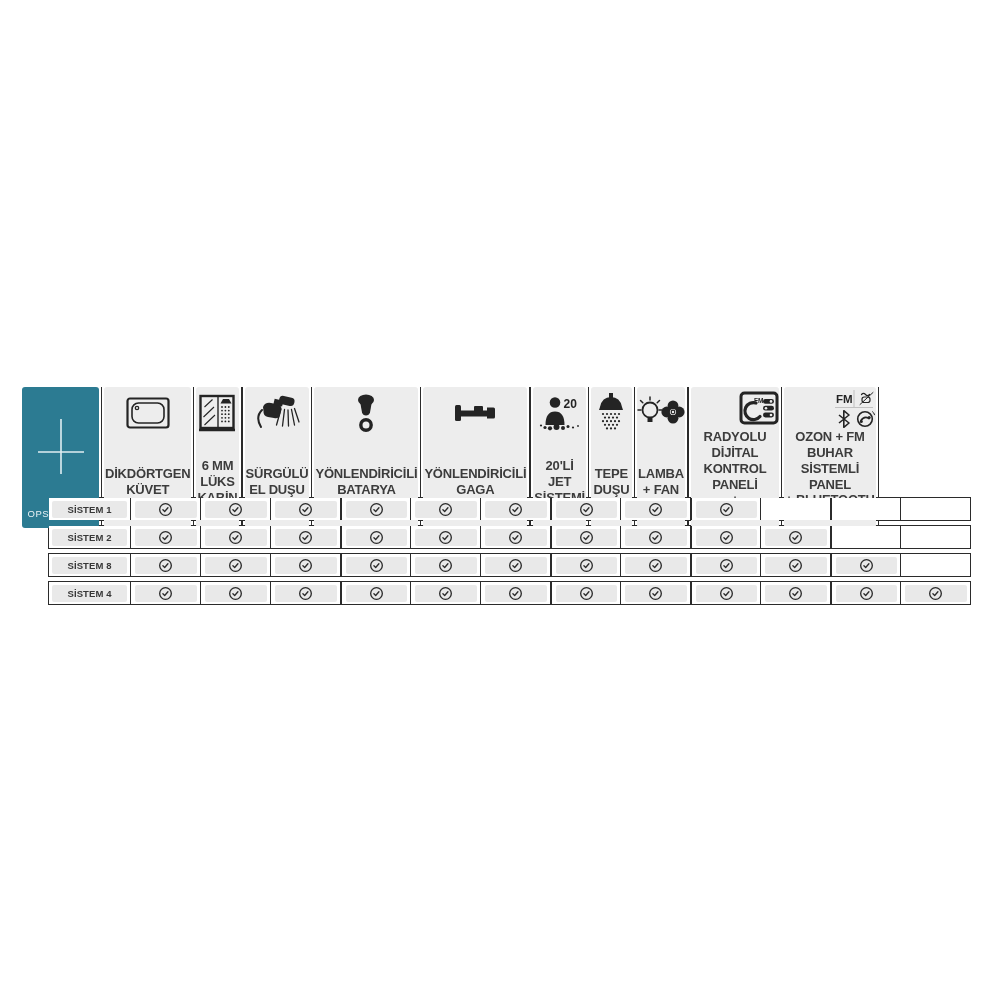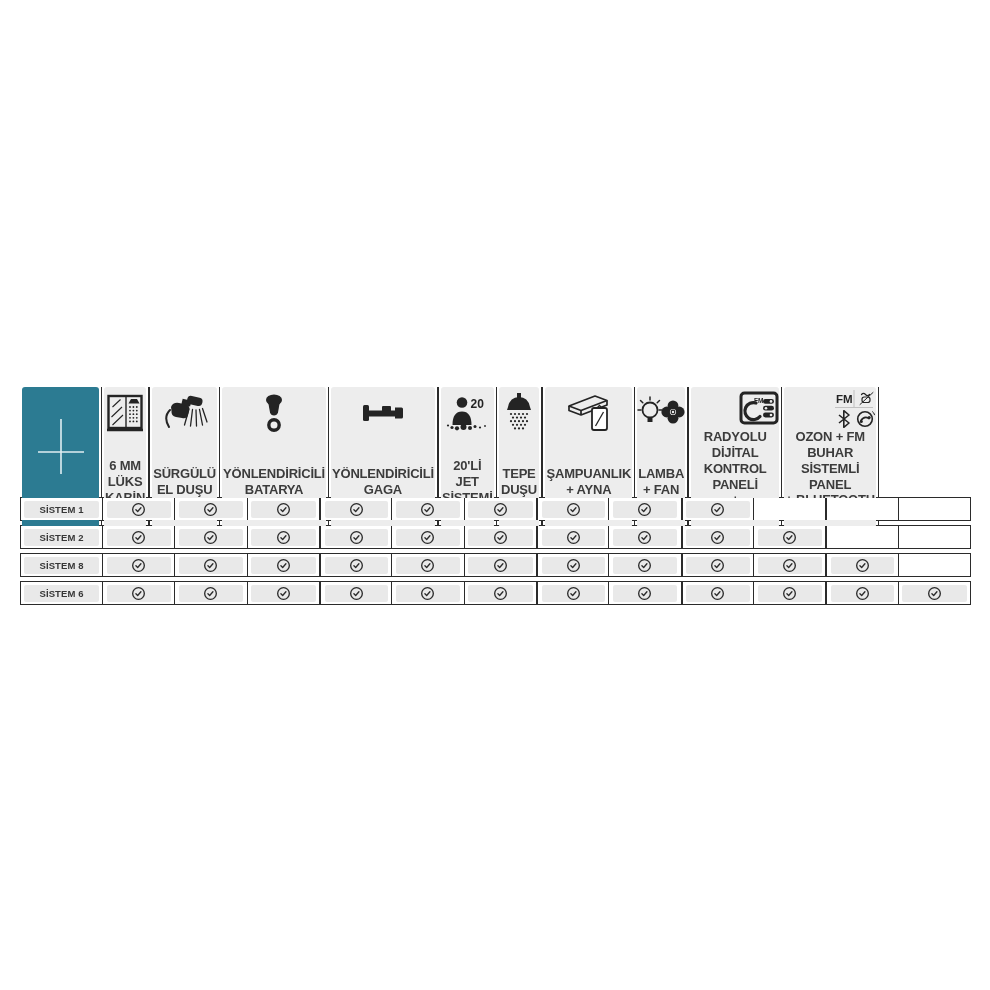--- a/index.html
+++ b/index.html
@@ -18,21 +18,21 @@
   .icon-box{flex:0 0 52px;display:flex;align-items:center;justify-content:center;width:100%;text-decoration:underline;}
   .icon-box.sm{flex:0 0 42px;padding-left:48px;}
   .hlabel{flex:1;display:flex;align-items:center;justify-content:center;text-align:center;
           font-size:13px;font-weight:700;line-height:1.22;letter-spacing:-0.2px;color:#3c3c3c;
           white-space:pre-line;padding:0 1px 4px 1px;}
   .title-card{background:#2c7b92;border-radius:3px;height:100%;display:flex;flex-direction:column;
           align-items:center;justify-content:flex-end;}
   .title-card .cross{flex:1;display:flex;align-items:center;justify-content:center;width:100%;}
   .title-label{color:#e8f2f5;font-size:9.5px;letter-spacing:0.4px;padding-bottom:9px;font-weight:400;}
   
-  .row-grid{height:24px;border:1px solid #2b2b2b;margin-top:4px;}
+  .row-grid{height:24px;border:1px solid #2b2b2b;margin-top:4px;margin-left:28px;}
   .row-grid.first{margin-top:2px;}
   .rcell{box-sizing:border-box;display:flex;align-items:stretch;background:#fff;}
   .rcell:not(:first-child){border-left:1px solid #2b2b2b;}
   .rcell.thick{border-left-width:2px;}
   .row-label-pill{flex:1;margin:2.5px 3px;background:#e9e9e9;border-radius:2px;
           display:flex;align-items:center;justify-content:center;
           font-size:9.5px;font-weight:700;color:#383838;letter-spacing:0.1px;}
   .check-pill{flex:1;margin:2.5px 3.5px;background:#e9e9e9;border-radius:2px;
           display:flex;align-items:center;justify-content:center;}
   svg{display:block;}
@@ -49,20 +49,33 @@
         <div class="title-card">
           <div class="cross">
             <svg width="62" height="68" viewBox="0 0 62 68">
               <path d="M31 5 V60 M8 38 H54" stroke="#dfeef2" stroke-width="1.6" fill="none"></path>
             </svg>
           </div>
           <div class="title-label">OPSİYONLAR</div>
         </div>
       </div>
 
+      <div class="hcell">
+        <div class="hcard">
+          <div class="icon-box">
+            <svg width="44" height="32" viewBox="0 0 44 32">
+              <rect x="1.5" y="1.5" width="41" height="29" rx="2.5" fill="none" stroke="#242424" stroke-width="2.2"></rect>
+              <rect x="6" y="6" width="32" height="20" rx="6.5" fill="none" stroke="#242424" stroke-width="1.6"></rect>
+              <circle cx="11" cy="11" r="1.7" fill="none" stroke="#242424" stroke-width="1.3"></circle>
+            </svg>
+          </div>
+          <div class="hlabel">DİKDÖRTGEN
+KÜVET</div>
+        </div>
+      </div>
 
 
       <div class="hcell">
         <div class="hcard">
           <div class="icon-box">
             <svg width="38" height="40" viewBox="0 0 38 40">
               <rect x="2.5" y="3" width="33" height="32" fill="none" stroke="#242424" stroke-width="2.4"></rect>
               <line x1="1" y1="37" x2="37" y2="37" stroke="#242424" stroke-width="2.4"></line>
               <line x1="20" y1="3" x2="20" y2="35" stroke="#242424" stroke-width="1.4"></line>
               <g stroke="#242424" stroke-width="1.1">
@@ -198,37 +211,20 @@
                 <circle cx="11" cy="35.4" r="1.1"></circle>
                   <circle cx="15" cy="35.4" r="1.1"></circle>
                   <circle cx="19" cy="35.4" r="1.1"></circle>
               </g>
             </svg>
           </div>
           <div class="hlabel">TEPE DUŞU</div>
         </div>
       </div>
 
-      <div class="hcell thick">
-        <div class="hcard">
-          <div class="icon-box">
-            <svg width="46" height="40" viewBox="0 0 46 40">
-              <g stroke="#242424" stroke-width="1.7" fill="none" stroke-linejoin="round">
-                <path d="M3 13 L29 3 L41 7.5 L15 17.5 Z"></path>
-                <path d="M3 13 V17.5 L15 22 L41 12 V7.5 M15 17.5 V22"></path>
-              </g>
-              <rect x="26" y="15" width="15" height="22" rx="2" fill="#ffffff" stroke="#242424" stroke-width="1.8"></rect>
-              <line x1="29.5" y1="33" x2="37.5" y2="19" stroke="#242424" stroke-width="1.3"></line>
-              <path d="M31 15 l2.5 -2.5 2.5 2.5" fill="none" stroke="#242424" stroke-width="1.3"></path>
-            </svg>
-          </div>
-          <div class="hlabel">ŞAMPUANLIK
-+ AYNA</div>
-        </div>
-      </div>
 
       <div class="hcell">
         <div class="hcard">
           <div class="icon-box">
             <svg width="48" height="36" viewBox="0 0 48 36">
               <circle cx="13" cy="15" r="7.5" fill="none" stroke="#242424" stroke-width="1.8"></circle>
               <path d="M10.5 22.5 h5 v4.5 h-5 z" fill="#242424"></path>
               <g stroke="#242424" stroke-width="1.5" stroke-linecap="round">
                 <path d="M13 2 V5"></path>
                   <path d="M3.5 5.5 l2.3 2.3"></path>
@@ -565,21 +561,21 @@
               <svg class="" width="15" height="15" viewBox="0 0 18 18">
     <circle cx="9" cy="9" r="7" fill="none" stroke="#2b2b2b" stroke-width="1.6"></circle>
     <path d="M5.9 9.3 l2.1 2.1 3.9 -4.5" fill="none" stroke="#2b2b2b" stroke-width="1.6" stroke-linecap="round" stroke-linejoin="round"></path>
   </svg>
             </div>
           </div>
           <div class="rcell"></div>
         </div>
         <div class="grid row-grid">
           <div class="rcell">
-            <div class="row-label-pill">SİSTEM 6</div>
+            <div class="row-label-pill">SİSTEM 4</div>
           </div>
           <div class="rcell">
             <div class="check-pill">
               <svg class="" width="15" height="15" viewBox="0 0 18 18">
     <circle cx="9" cy="9" r="7" fill="none" stroke="#2b2b2b" stroke-width="1.6"></circle>
     <path d="M5.9 9.3 l2.1 2.1 3.9 -4.5" fill="none" stroke="#2b2b2b" stroke-width="1.6" stroke-linecap="round" stroke-linejoin="round"></path>
   </svg>
             </div>
           </div>
           <div class="rcell">

